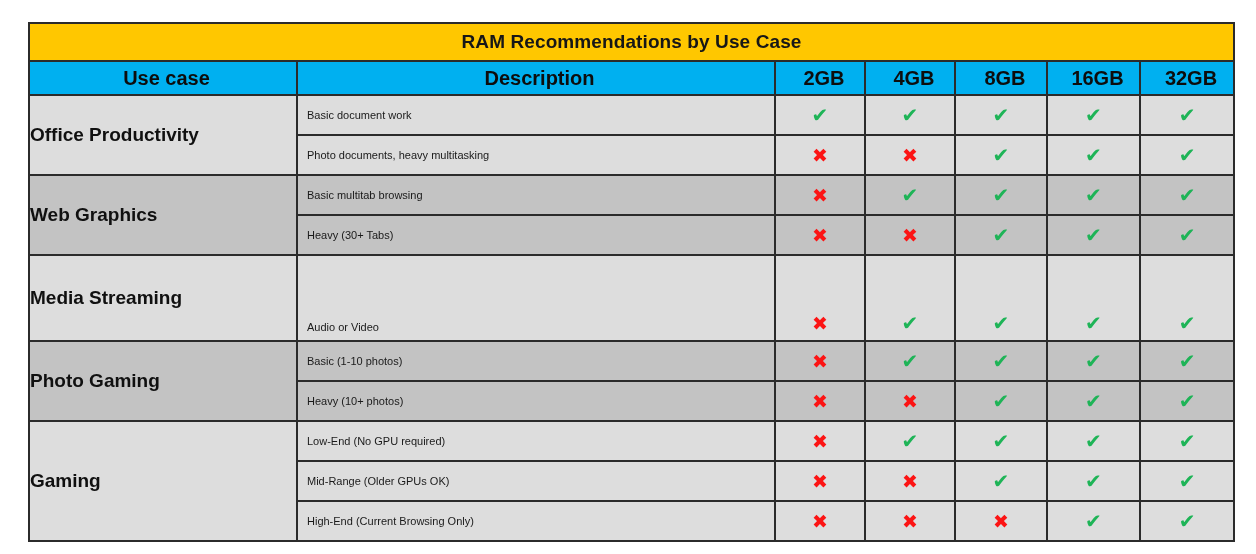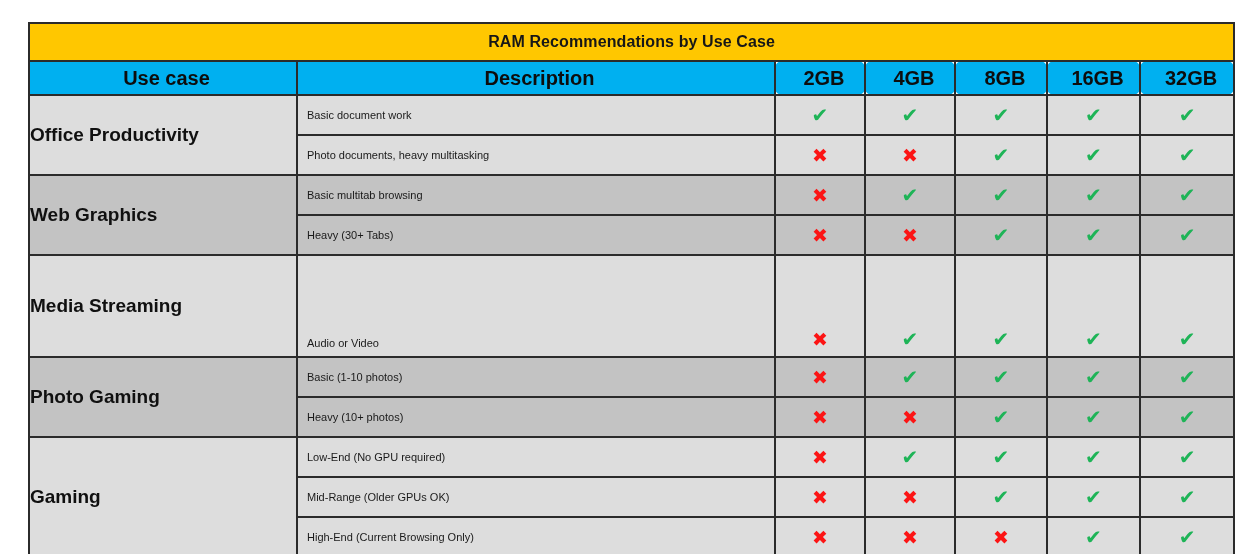--- a/index.html
+++ b/index.html
@@ -32,40 +32,39 @@
     border: 2px solid #2b2b2b;
     padding: 0;
     margin: 0;
   }
 
   
   .title-cell {
     background: #ffc700;
     text-align: center;
     font-weight: bold;
-    font-size: 16px;
+    font-size: 19px;
     color: #171717;
     height: 36px;
     letter-spacing: .1px;
   }
 
   
   .hdr {
     background: #00b0f0;
     font-weight: bold;
     font-size: 20px;
     color: #0d0d0d;
     height: 32px;
     text-align: center;
     padding-left: 7px !important;
     white-space: nowrap;
   }
   .hdr.size-col {
     padding-left: 8px !important;
-    border-radius: 7px;
   }
 
   
   .band-light { background: #dddddd; }
   .band-dark  { background: #c3c3c3; }
 
   .usecase-cell {
     text-align: left;
     vertical-align: middle;
     font-weight: bold;
@@ -102,21 +101,21 @@
     font-size: 19px;
   }
 
   
   .tall-bottom {
     vertical-align: bottom;
     padding-bottom: 7px !important;
   }
 
   .r-std { height: 40px; }
-  .r-tall { height: 102px; }
+  .r-tall { height: 86px; }
 </style>
 </head>
 <body>
 
 <div id="table-wrap">
   <table class="ram-table">
     <colgroup>
       <col style="width:268px">
       <col style="width:478px">
       <col style="width:90px">

